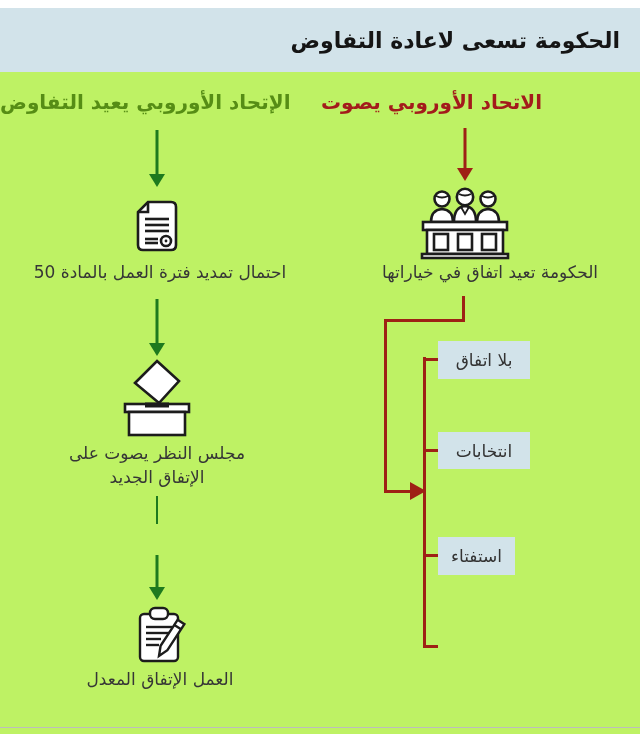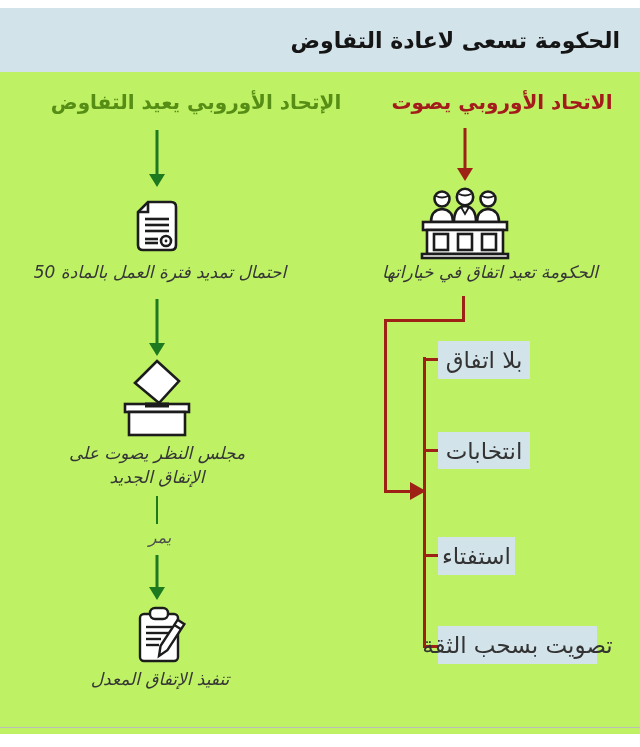--- a/index.html
+++ b/index.html
@@ -3,36 +3,36 @@
 <meta charset="utf-8">
 <style>
   html,body{margin:0;padding:0;background:#fff;}
   .stage{position:relative;width:640px;height:726px;background:#bef264;overflow:hidden;
          font-family:"DejaVu Sans",sans-serif;margin-top:8px;}
   
   .titlebar{position:absolute;left:0;top:0;width:640px;height:64px;background:#d2e3ea;}
   .titlebar h1{margin:0;height:64px;line-height:66px;padding:0 20px;text-align:right;direction:rtl;
                font-size:22px;font-weight:bold;color:#151515;}
   
-  .col-title{position:absolute;top:82px;font-size:20px;font-weight:bold;text-align:center;
-             direction:rtl;white-space:nowrap;padding-left:36px;}
+  .col-title{position:absolute;top:82px;font-size:20px;font-weight:bold;text-align:left;
+             direction:rtl;white-space:nowrap;}
   .col-title.green{left:0;width:320px;color:#568d15;}
   .col-title.red{left:321px;width:290px;color:#a31b1b;}
   
-  .lbl{position:absolute;direction:rtl;text-align:center;color:#363636;font-size:17px;line-height:24px;font-style:italic;}
+  .lbl{position:absolute;direction:rtl;text-align:center;color:#363636;font-size:17px;line-height:24px;}
   .nowrap{white-space:nowrap;}
   .pass-lbl{color:#4d4d4d;font-size:16px;}
   
   .seg{position:absolute;background:#9e2115;}
   .gline{position:absolute;background:#1e7a1e;}
   .arrowhead-right{position:absolute;width:0;height:0;border-top:9px solid transparent;
                    border-bottom:9px solid transparent;border-left:16px solid #9e2115;}
   .svgicon{position:absolute;}
   
-  .opt{position:absolute;background:#d2e3ea;color:#333333;font-size:23px;direction:rtl;
+  .opt{position:absolute;background:#d2e3ea;color:#333333;font-size:17px;direction:rtl;
        display:flex;align-items:center;justify-content:center;white-space:nowrap;}
   
   .divider{position:absolute;left:0;top:719px;width:640px;height:1px;background:#bdbdbd;}
   .logo{position:absolute;left:8px;top:726px;display:flex;gap:2px;}
   .logo .sq{width:19px;height:19px;background:#5d5d5d;color:#ffffff;font-weight:bold;font-size:13px;
             display:flex;align-items:center;justify-content:center;font-family:"DejaVu Sans",sans-serif;}
   svg{display:block;}
 </style>
 </head>
 <body>
@@ -82,21 +82,20 @@
       <rect x="7" y="46" width="64" height="8" fill="#ffffff"></rect>
       <line x1="27" y1="47" x2="51" y2="47" stroke-width="5"></line>
       <rect x="11" y="54" width="56" height="23" fill="#ffffff"></rect>
     </svg>
   </div>
 
   <div class="lbl" style="left:62px;top:433px;width:190px">مجلس النظر يصوت على الإتفاق الجديد</div>
 
   <div class="gline" style="left:156px;top:488px;width:2px;height:28px"></div>
 
-  <div class="lbl pass-lbl nowrap" style="left:0;top:518px;width:320px">يمر</div>
 
   <div class="svgicon" style="left:148px;top:547px">
     <svg width="18" height="46" viewBox="0 0 18 46">
       <line x1="9" y1="0" x2="9" y2="32" stroke="#1e7a1e" stroke-width="3"></line>
       <polygon points="1,32 17,32 9,45" fill="#1e7a1e"></polygon>
     </svg>
   </div>
 
   <div class="svgicon" style="left:133px;top:598px">
     <svg width="56" height="60" viewBox="0 0 56 60" fill="none" stroke="#1c1c1c" stroke-width="2.4">
@@ -104,21 +103,21 @@
       <rect x="17" y="2" width="18" height="11" rx="5" fill="#ffffff"></rect>
       <line x1="13" y1="21" x2="39" y2="21"></line>
       <line x1="13" y1="27" x2="39" y2="27"></line>
       <line x1="13" y1="33" x2="28" y2="33"></line>
       <line x1="13" y1="39" x2="26" y2="39"></line>
       <path d="M44.6 13.8 L51.4 18.2 L34.4 44.2 L26 50 L27.6 39.8 Z" fill="#ffffff"></path>
       <line x1="41.3" y1="18.9" x2="48.1" y2="23.2"></line>
     </svg>
   </div>
 
-  <div class="lbl nowrap" style="left:0;top:659px;width:320px">تنفيذ الإتفاق المعدل</div>
+  <div class="lbl nowrap" style="left:0;top:659px;width:320px">العمل الإتفاق المعدل</div>
 
   <div class="svgicon" style="left:456px;top:120px">
     <svg width="18" height="54" viewBox="0 0 18 54">
       <line x1="9" y1="0" x2="9" y2="40" stroke="#9e2115" stroke-width="3"></line>
       <polygon points="1,40 17,40 9,53" fill="#9e2115"></polygon>
     </svg>
   </div>
 
   <div class="svgicon" style="left:417px;top:178px">
     <svg width="96" height="76" viewBox="0 0 96 76" fill="none" stroke="#1c1c1c" stroke-width="2.6">
@@ -150,21 +149,20 @@
   <div class="arrowhead-right" style="left:410px;top:474px"></div>
   <div class="seg" style="left:423px;top:349px;width:3px;height:291px"></div>
   <div class="seg" style="left:423px;top:350px;width:15px;height:3px"></div>
   <div class="seg" style="left:423px;top:441px;width:15px;height:3px"></div>
   <div class="seg" style="left:423px;top:546px;width:15px;height:3px"></div>
   <div class="seg" style="left:423px;top:637px;width:15px;height:3px"></div>
 
   <div class="opt" style="left:438px;top:333px;width:92px;height:38px">بلا اتفاق</div>
   <div class="opt" style="left:438px;top:424px;width:92px;height:37px">انتخابات</div>
   <div class="opt" style="left:438px;top:529px;width:77px;height:38px">استفتاء</div>
-  <div class="opt" style="left:438px;top:618px;width:159px;height:38px">تصويت بسحب الثقة</div>
 
   <div class="divider"></div>
   <div class="logo">
     <div class="sq">B</div>
     <div class="sq">B</div>
     <div class="sq">C</div>
   </div>
 
 </div>
 

